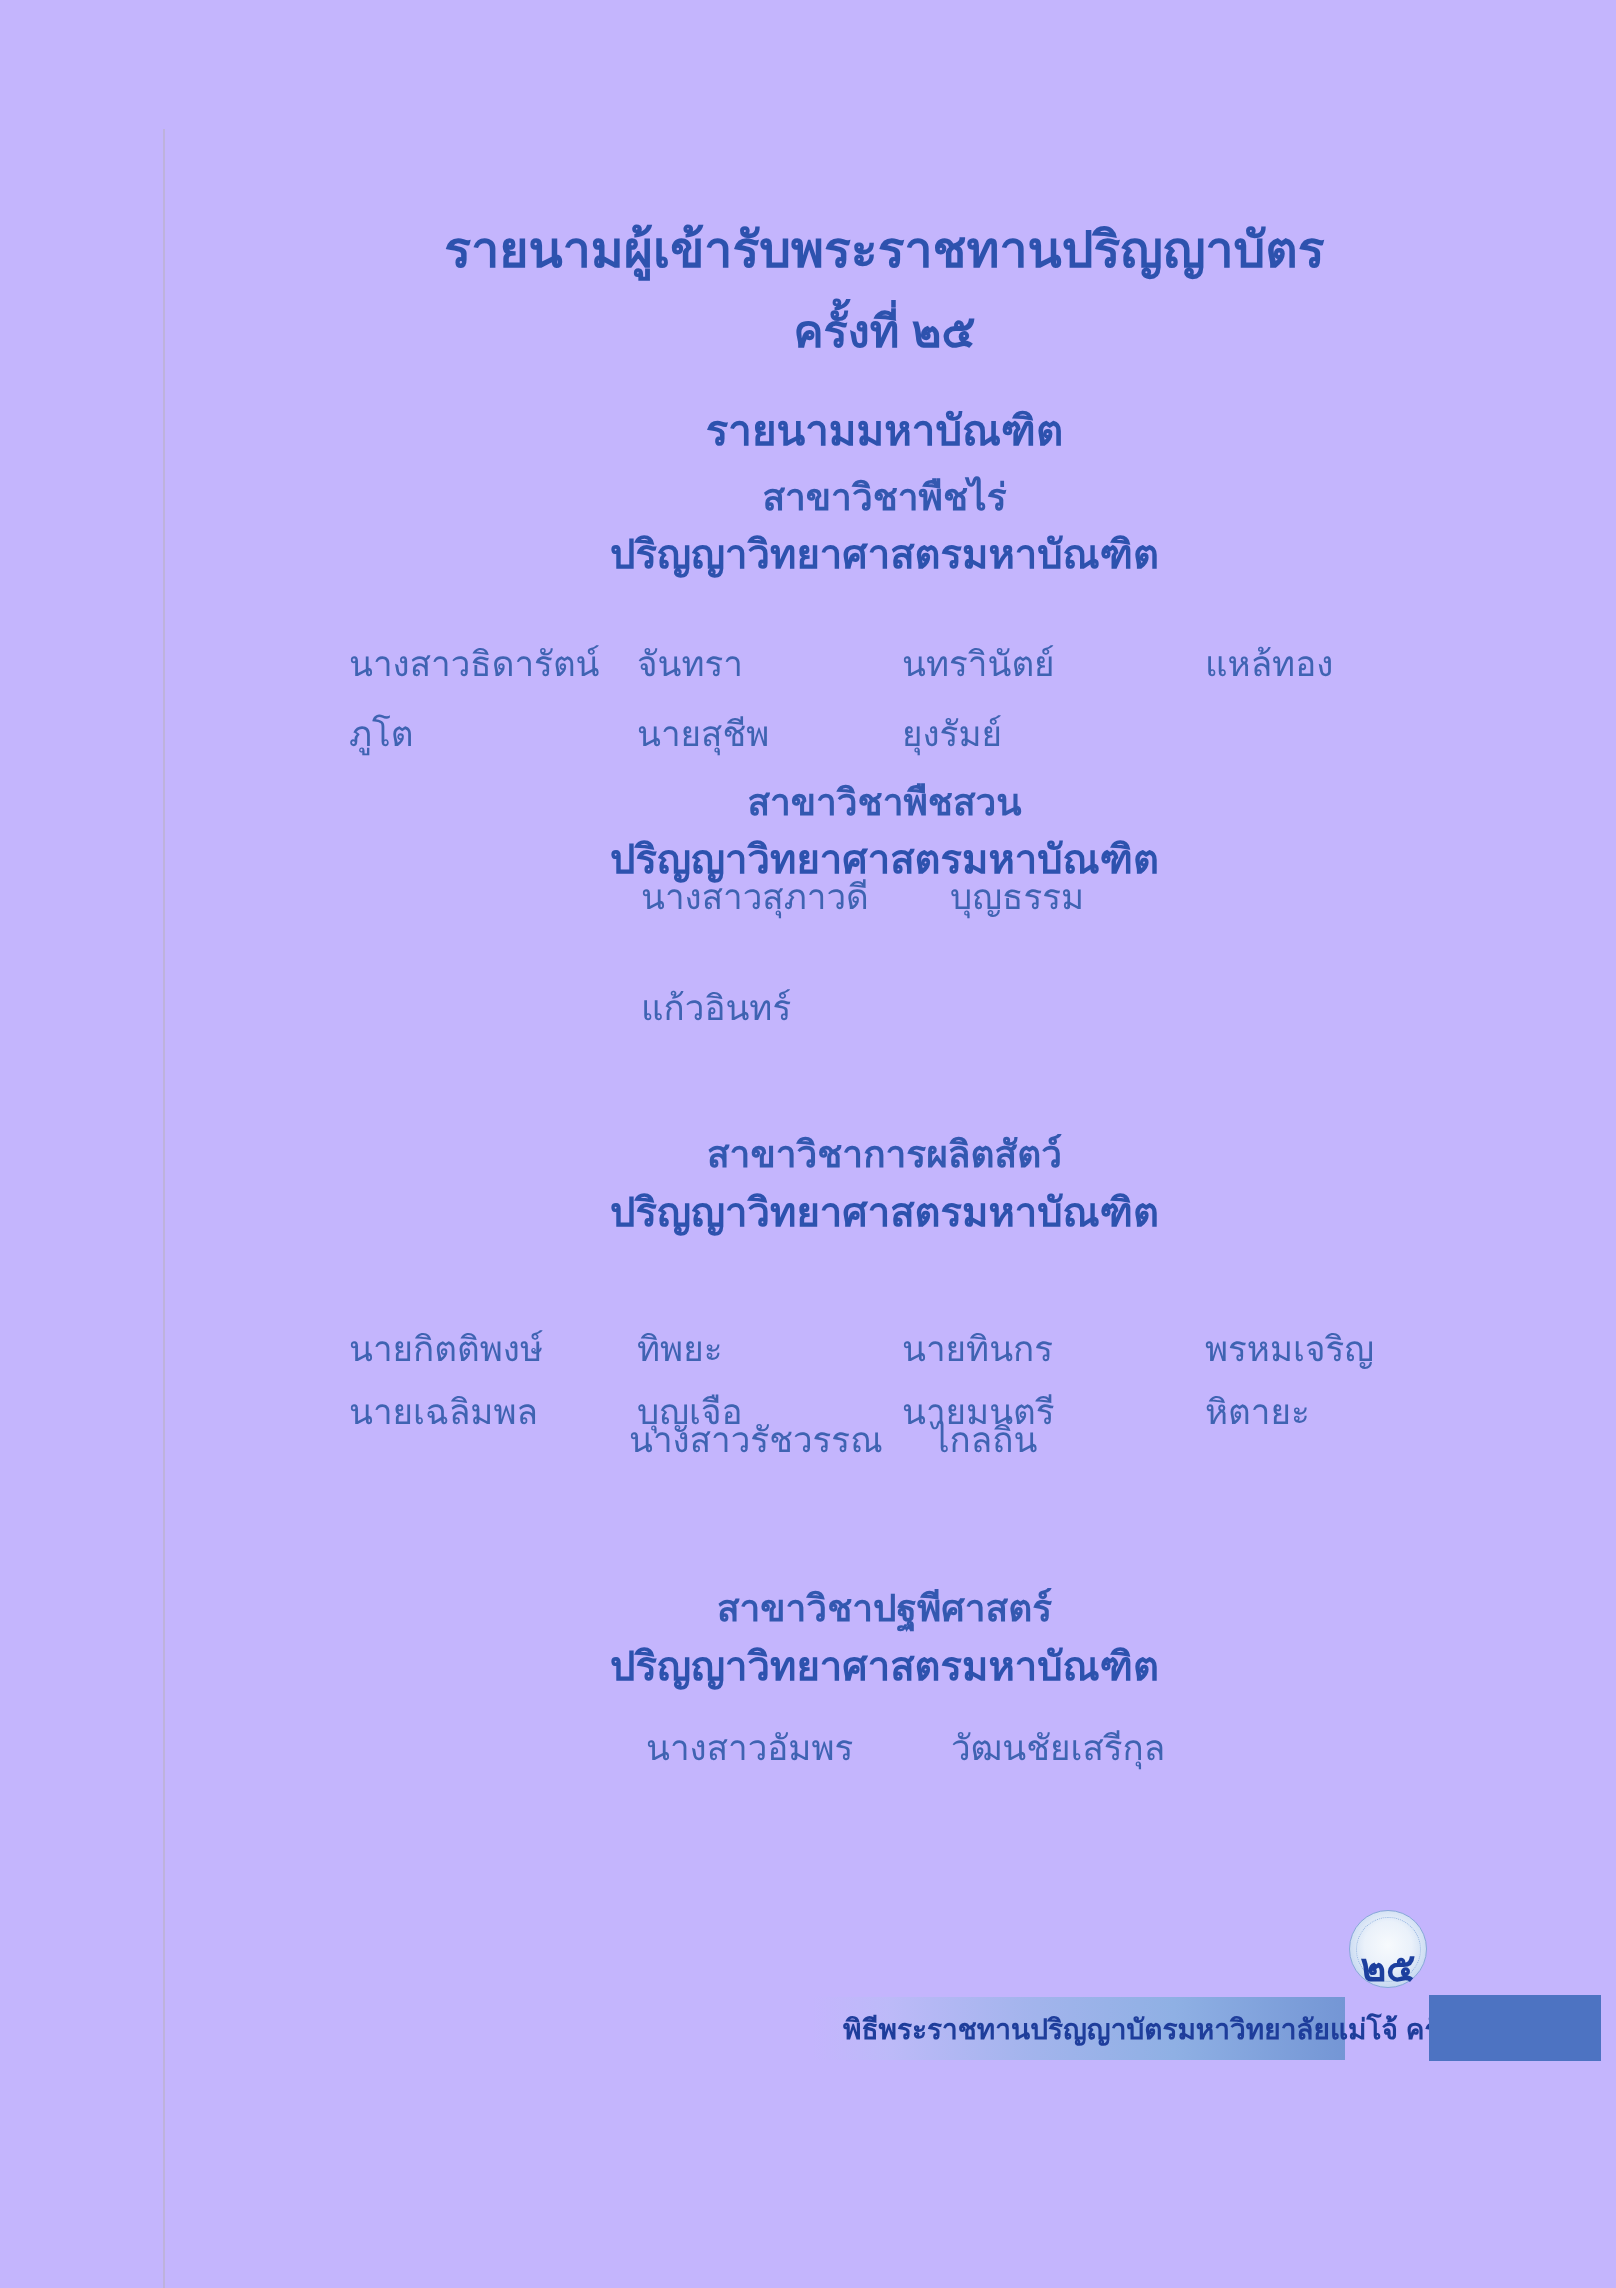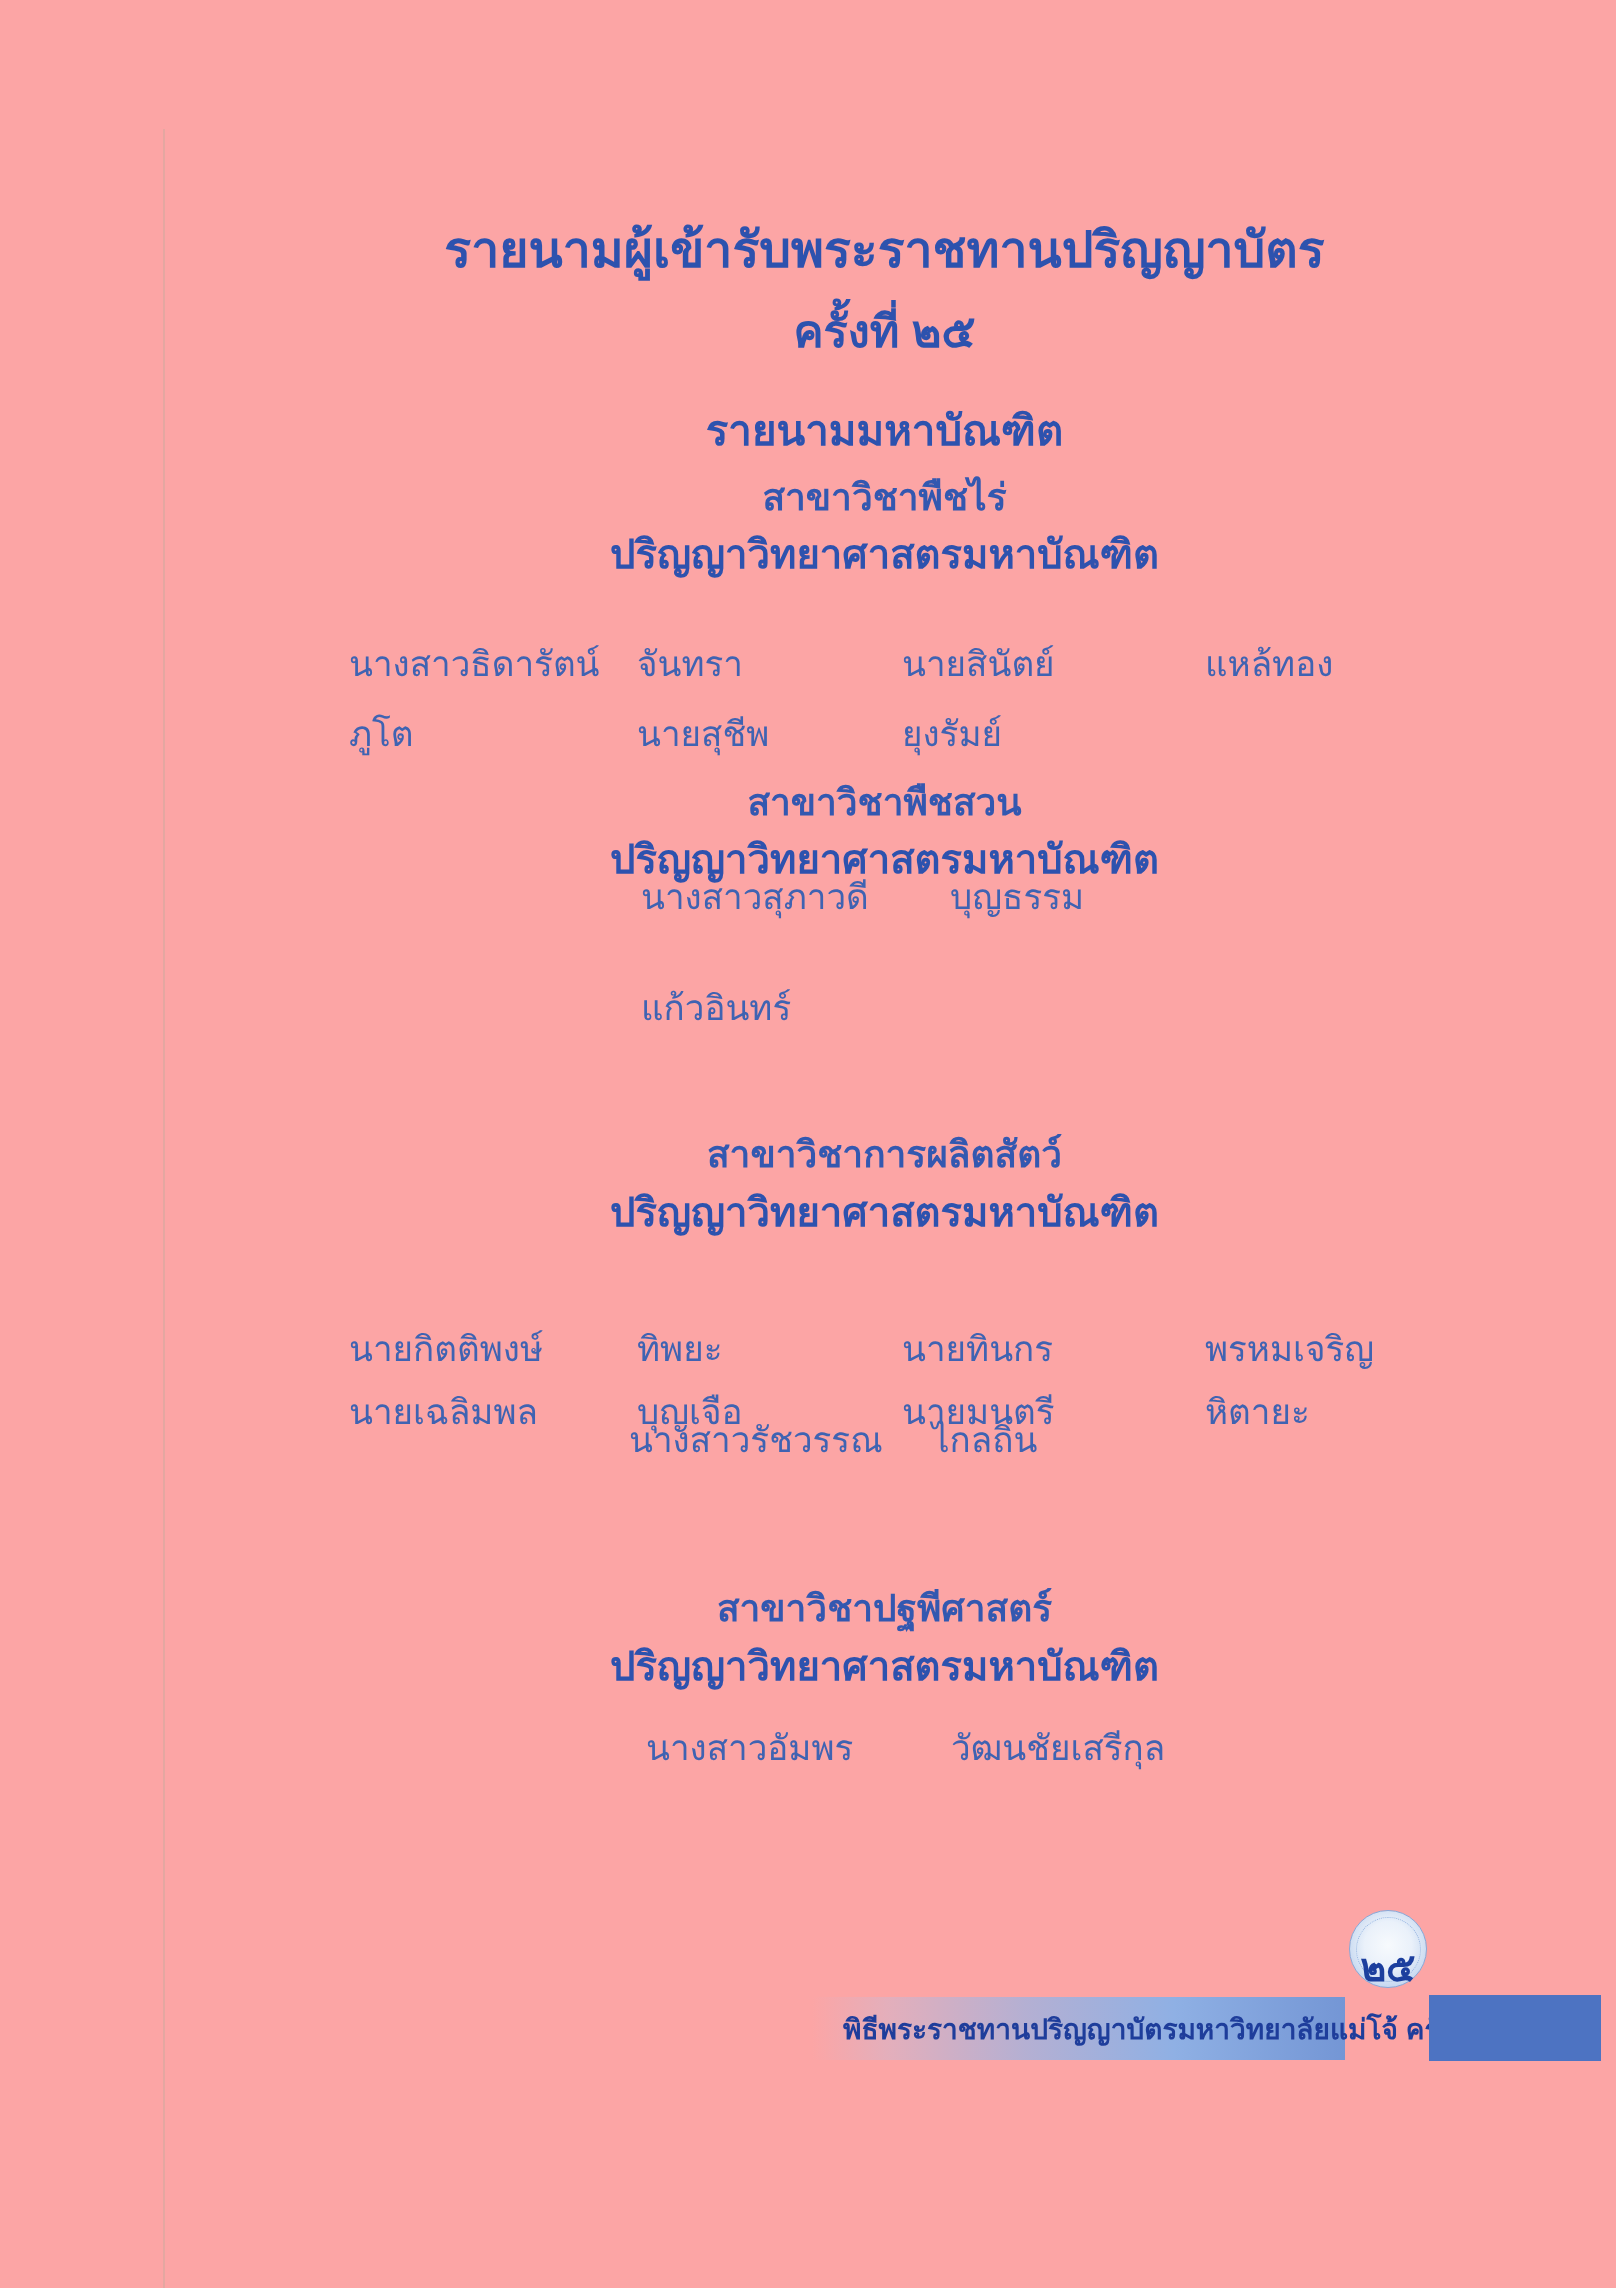--- a/index.html
+++ b/index.html
@@ -1,19 +1,19 @@
 <!DOCTYPE html>
 <html style="font-size:14.8px"><head>
 <meta charset="utf-8">
 <style>
   html,body { margin:0; padding:0; background:#e8e6de; }
   .page {
     position:relative;
     width:1617px; height:2289px;
-    background:#fca5a5;
+    background:#c4b5fd;
     overflow:hidden;
     font-family:"Liberation Sans","DejaVu Sans",sans-serif;
   }
   .center-col {
     position:absolute; left:148px; width:1473px;
     text-align:center; white-space:nowrap;
   }
   .title1 { font-size:50px; font-weight:bold; color:#2d52ae; }
   .title2 { font-size:45px; font-weight:bold; color:#2d52ae; }
   .subtitle { font-size:42px; font-weight:bold; color:#2d52ae; }
@@ -83,21 +83,21 @@
   <div class="center-col title1" style="top:210px">รายนามผู้เข้ารับพระราชทานปริญญาบัตร</div>
   <div class="center-col title2" style="top:295px">ครั้งที่ ๒๕</div>
   <div class="center-col subtitle" style="top:397px">รายนามมหาบัณฑิต</div>
 
   <div class="center-col field" style="top:467px">สาขาวิชาพืชไร่</div>
   <div class="center-col degree" style="top:522px">ปริญญาวิทยาศาสตรมหาบัณฑิต</div>
 
   <div class="grid4" style="top:600px; grid-auto-rows:70px">
     <div class="name">นางสาวธิดารัตน์</div>
     <div class="name">จันทรา</div>
-    <div class="name">นายสินัตย์</div>
+    <div class="name">นทราินัตย์</div>
     <div class="name">แหล้ทอง</div>
     <div class="name">ภูโต</div>
     <div class="name">นายสุชีพ</div>
     <div class="name">ยุงรัมย์</div>
   </div>
 
   <div class="center-col field" style="top:772px">สาขาวิชาพืชสวน</div>
   <div class="center-col degree" style="top:827px">ปริญญาวิทยาศาสตรมหาบัณฑิต</div>
 
   <div class="row2" style="left:641px; top:869px">

